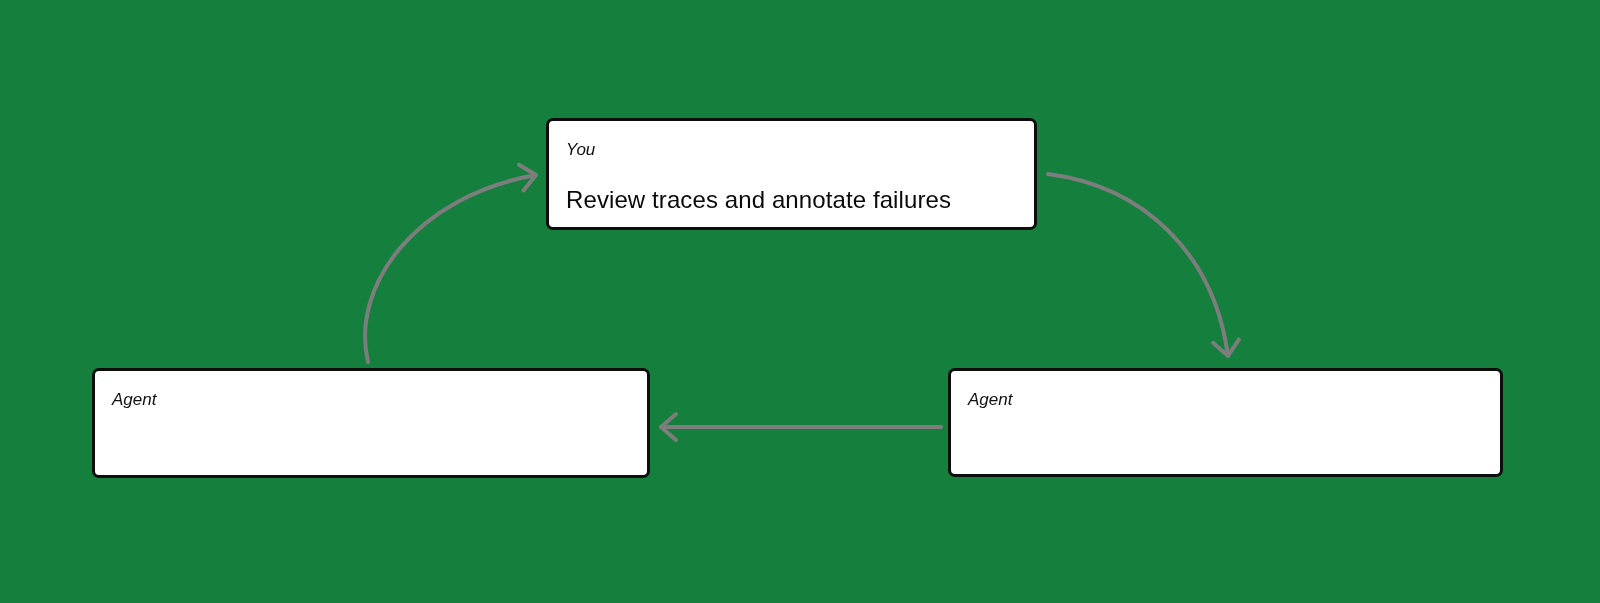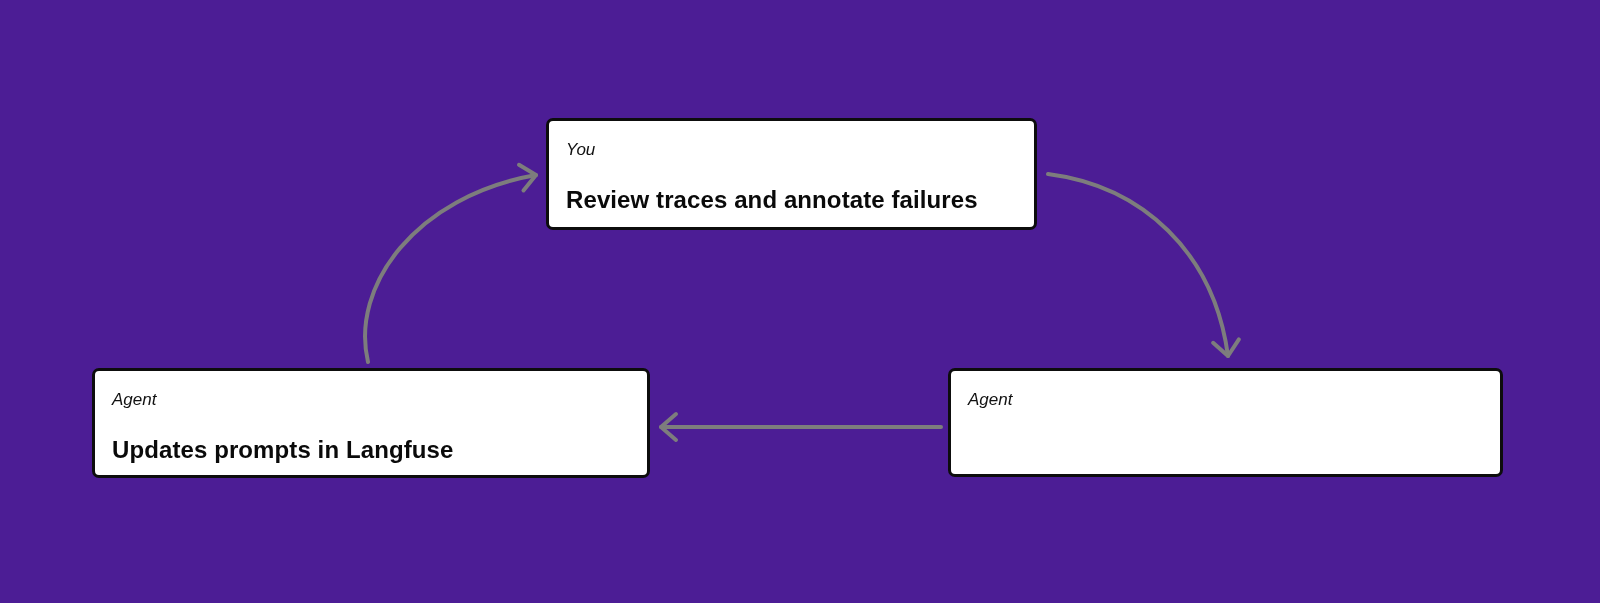--- a/index.html
+++ b/index.html
@@ -5,21 +5,21 @@
   html, body {
     margin: 0;
     padding: 0;
     background: #fdfdfd;
     font-family: "Liberation Sans", sans-serif;
   }
   .canvas {
     position: relative;
     width: 1600px;
     height: 603px;
-    background: #4c1d95;
+    background: #15803d;
     overflow: hidden;
   }
   .edges-layer {
     position: absolute;
     left: 0;
     top: 0;
     width: 1600px;
     height: 603px;
     pointer-events: none;
   }
@@ -33,21 +33,21 @@
   }
   .node-label {
     font-style: italic;
     font-size: 17px;
     line-height: 22px;
     font-weight: 400;
     color: #111111;
     margin-bottom: 24px;
   }
   .node-title {
-    font-weight: 700;
+    font-weight: 400;
     font-size: 24px;
     line-height: 30px;
     color: #0a0a0a;
     letter-spacing: 0.1px;
     white-space: nowrap;
   }
   .edge {
     stroke: #7d7d7d;
     stroke-width: 4;
     fill: none;
@@ -74,20 +74,19 @@
     <path class="edge" marker-end="url(#chevron)" d="M 941 427 L 661 427"></path>
   </svg>
 
   <div class="node" style="left:546px; top:118px; width:491px; height:112px;">
     <div class="node-label">You</div>
     <div class="node-title">Review traces and annotate failures</div>
   </div>
 
   <div class="node" style="left:92px; top:368px; width:558px; height:110px;">
     <div class="node-label">Agent</div>
-    <div class="node-title">Updates prompts in Langfuse</div>
   </div>
 
   <div class="node" style="left:948px; top:368px; width:555px; height:109px;">
     <div class="node-label">Agent</div>
   </div>
 
 </div>
 
 </body></html>

